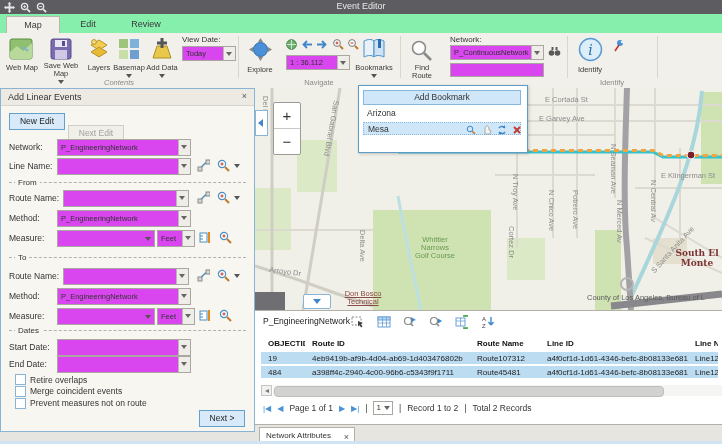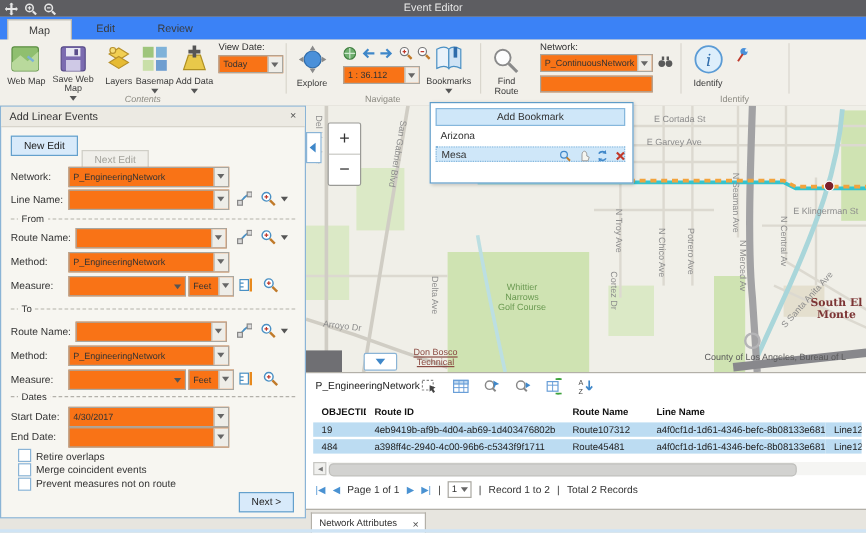--- a/index.html
+++ b/index.html
@@ -4,30 +4,30 @@
 <style>
   html,body{margin:0;padding:0;}
   body{width:722px;height:444px;overflow:hidden;background:#e7e5df;
        font-family:"Liberation Sans",sans-serif;font-size:8.5px;color:#333;position:relative;}
   .abs{position:absolute;}
   
   #titlebar{left:0;top:0;width:722px;height:14px;background:#5d5d61;}
   #titlebar .ticon{position:absolute;top:2px;width:11px;height:11px;}
   #title{position:absolute;left:0;right:0;top:1px;text-align:center;color:#e9e9e9;font-size:9px;}
   
-  #tabstrip{left:0;top:14px;width:722px;height:19px;background:#3b82f6;border-bottom:1px solid #b9b6ae;}
+  #tabstrip{left:0;top:14px;width:722px;height:19px;background:#86efac;border-bottom:1px solid #b9b6ae;}
   .rtab{position:absolute;top:2px;height:17px;line-height:17px;text-align:center;font-size:9px;color:#3a3a3a;}
   .rtab.active{background:#f2f0ea;border:1px solid #b9b6ae;border-bottom:none;}
   
   #ribbon{left:0;top:33px;width:722px;height:55px;background:#f2f0ea;border-bottom:1px solid #c7c4bb;}
   .gdiv{position:absolute;top:3px;bottom:10px;width:1px;background:#d9d6cd;}
   .glabel{position:absolute;top:45px;font-size:7.5px;color:#8d8b83;text-align:center;}
   .ilabel{position:absolute;font-size:7.5px;color:#3a3a3a;text-align:center;line-height:8px;}
   .caret{width:0;height:0;border-left:3px solid transparent;border-right:3px solid transparent;border-top:4px solid #555;position:absolute;}
-  .cbo{position:absolute;background:#f97316;border:1px solid #a9a7a0;}
+  .cbo{position:absolute;background:#d946ef;border:1px solid #a9a7a0;}
   .cbo .val{position:absolute;left:3px;top:1px;right:13px;overflow:hidden;white-space:nowrap;font-size:7.5px;line-height:11px;}
   .cbo .arw{position:absolute;right:0;top:0;bottom:0;width:11px;background:#eeede8;border-left:1px solid #bcbab2;}
   .cbo .arw:after{content:"";position:absolute;left:2px;top:5px;border-left:3px solid transparent;border-right:3px solid transparent;border-top:4px solid #666;}
   
   #panel{left:0;top:88px;width:255px;height:344px;background:#f7f6f1;border:1px solid #8ab4d6;box-sizing:border-box;}
   #panelhdr{position:absolute;left:0;top:0;right:0;height:16px;background:#eceae3;border-bottom:1px solid #d8d5cc;}
   #paneltitle{position:absolute;left:7px;top:3px;font-size:9px;color:#333;}
   .xbtn{position:absolute;font-size:9px;color:#555;cursor:default;}
   .btn{position:absolute;text-align:center;font-size:8.5px;}
   .btn.blue{background:#d8eafa;border:1px solid #64a0cc;color:#222;}
@@ -447,21 +447,20 @@
       <circle cx="5" cy="5" r="3.6" fill="#fff" stroke="#4a90c4" stroke-width="1.2"></circle>
       <line x1="8" y1="8" x2="12" y2="12" stroke="#c07a2a" stroke-width="2"></line>
       <path d="M3.4 5h3.2M5 3.4v3.2" stroke="#c0392b"></path>
     </svg>
 
   <div class="sep" style="top:241px;">
     <span class="legend">Dates</span>
   </div>
   <div class="flabel" style="left:8px;top:253px;">Start Date:</div>
   <div class="cbo" style="left:56px;top:250px;width:132px;height:15px;">
-    <span class="val" style="line-height:13px;">4/30/2017</span>
       <span class="arw"></span>
   </div>
   <div class="flabel" style="left:8px;top:270px;">End Date:</div>
   <div class="cbo" style="left:56px;top:267px;width:132px;height:15px;">
     <span class="val" style="line-height:13px;"></span>
       <span class="arw"></span>
   </div>
 
   <div class="cb" style="left:14px;top:285px;"></div>
   <div class="flabel" style="left:29px;top:286px;">Retire overlaps</div>
@@ -503,20 +502,21 @@
   <svg class="tico" style="left:226px;" viewBox="0 0 14 14">
       <text x="1" y="6" font-size="6" font-family="Liberation Sans,sans-serif" fill="#444">A</text>
       <text x="1" y="13" font-size="6" font-family="Liberation Sans,sans-serif" fill="#444">Z</text>
       <path d="M10 2v8M10 10l-2.5-3M10 10l2.5-3" stroke="#3f87c9" stroke-width="1.4" fill="none"></path>
     </svg>
 
   <div class="tgrid" id="thead" style="top:26px;">
     <div>OBJECTID</div>
     <div>Route ID</div>
     <div>Route Name</div>
+    <div>Line ID</div>
     <div>Line Name</div>
   </div>
   <div class="tgrid trow" style="top:41px;">
     <div>19</div>
     <div>4eb9419b-af9b-4d04-ab69-1d403476802b</div>
     <div>Route107312</div>
     <div>a4f0cf1d-1d61-4346-befc-8b08133e681e</div>
     <div>Line12320</div>
   </div>
   <div class="tgrid trow" style="top:55px;">

